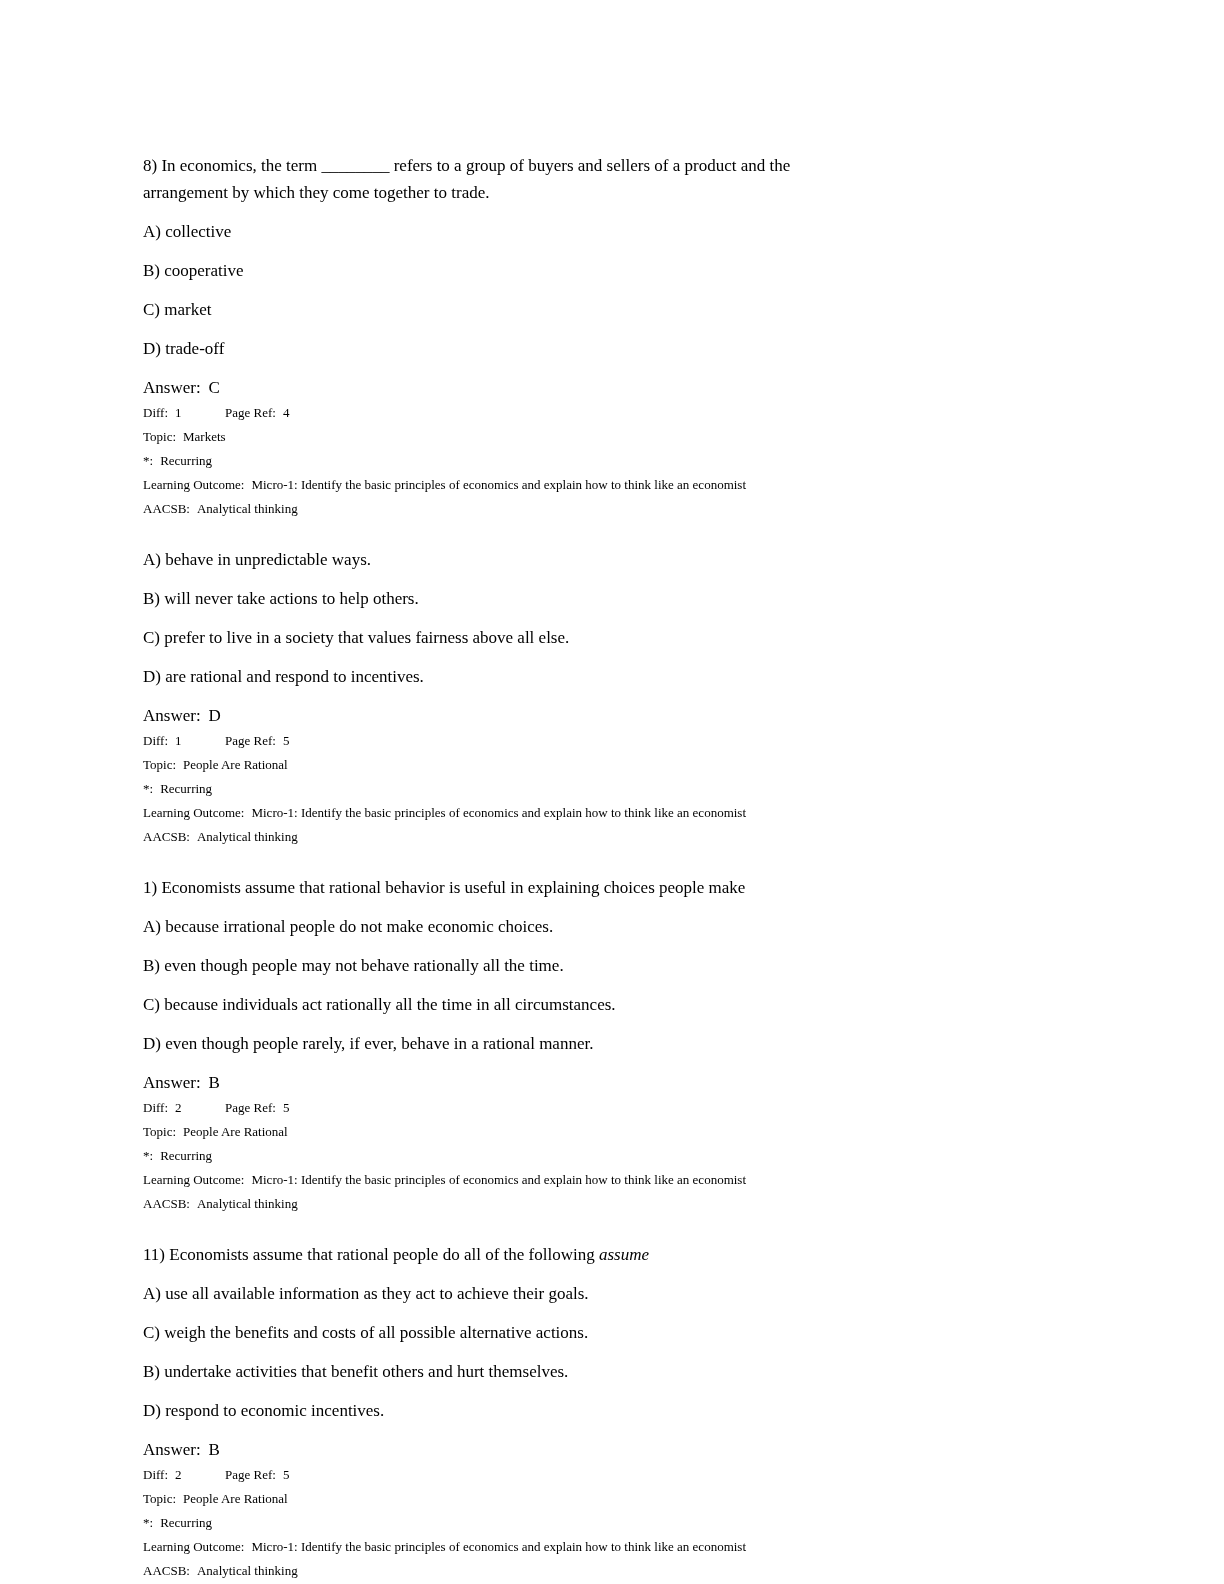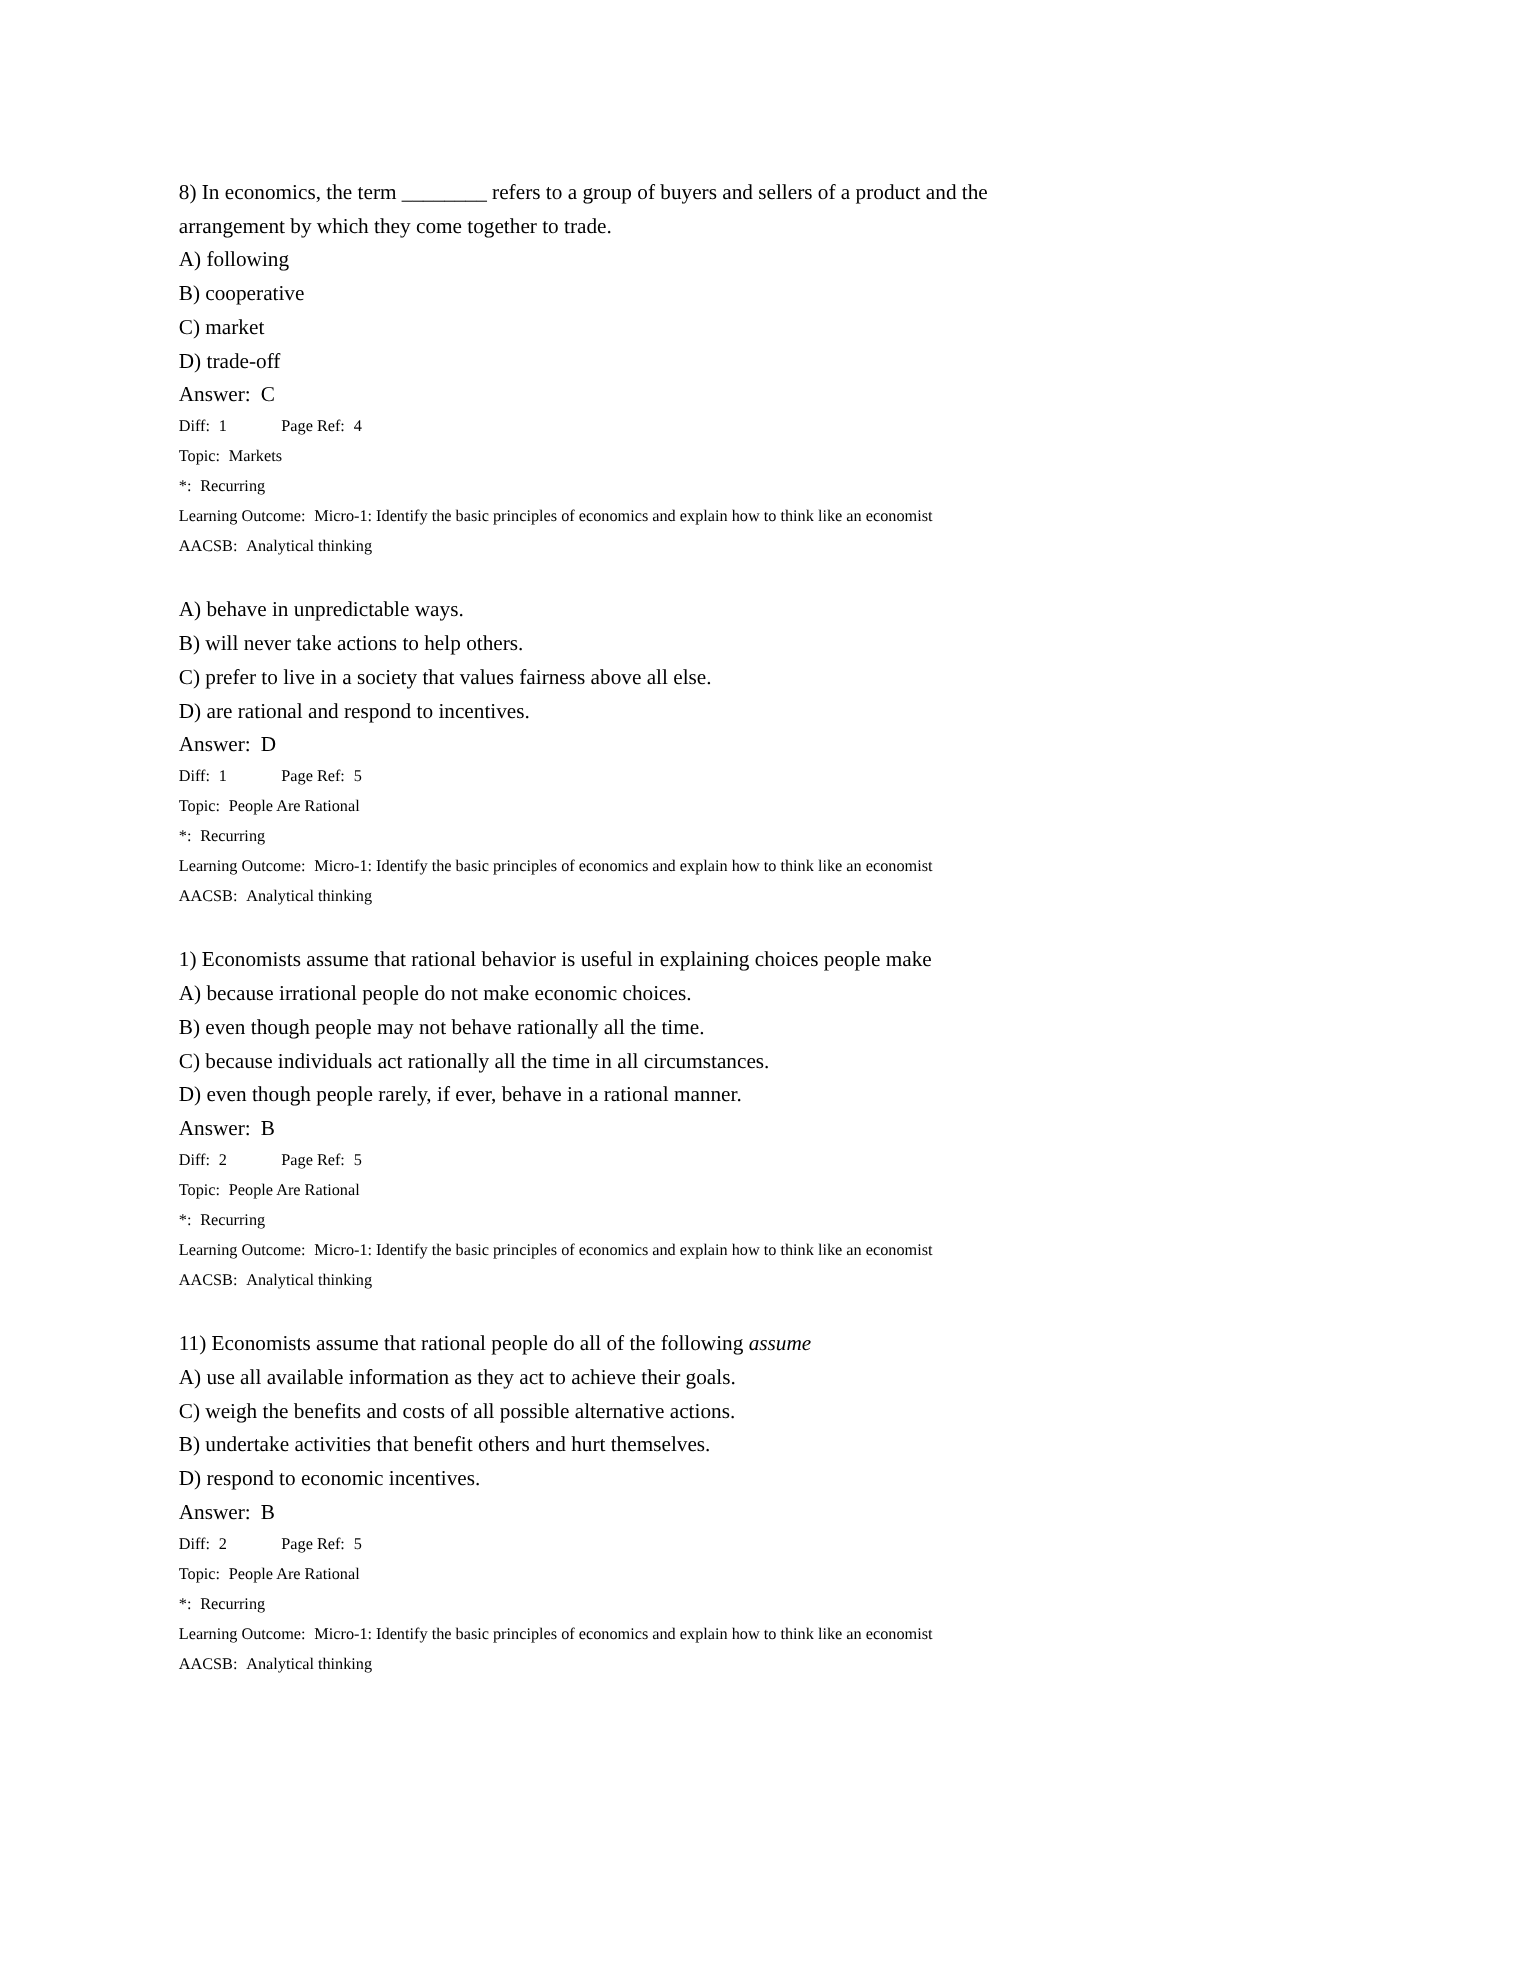--- a/index.html
+++ b/index.html
@@ -14,41 +14,42 @@
   }
   .content {
     padding: 140px 60px 0 143px;
   }
   .question { margin-bottom: 25px; }
   .stem,
   .option-line,
   .answer-line {
     font-size: 17px;
     line-height: 27px;
+    margin-top: 12px;
   }
   .stem { max-width: 730px; }
   .meta-line {
     font-size: 13px;
     line-height: 24px;
     max-width: 960px;
   }
   .answer-line .value { margin-left: 8px; }
   .meta-line .value { margin-left: 7px; }
   .diff-part { display: inline-block; min-width: 82px; }
   em.stem-italic { font-style: italic; }
 </style>
 </head>
 <body>
 
 <div class="content">
   <div id="questions-container">
   <section class="question">
     <p class="stem"><span>8) In economics, the term ________ refers to a group of buyers and sellers of a product and the arrangement by which they come together to trade.</span><em class="stem-italic"></em></p>
     <div class="options">
-          <p class="option-line">A) following</p>
+          <p class="option-line">A) collective</p>
           <p class="option-line">B) cooperative</p>
           <p class="option-line">C) market</p>
           <p class="option-line">D) trade-off</p>
         </div>
     <p class="answer-line"><span class="label">Answer:</span><span class="value">C</span></p>
     <div class="meta">
       <p class="meta-line"><span class="diff-part"><span class="label">Diff:</span><span class="value">1</span></span><span class="pageref-part"><span class="label">Page Ref:</span><span class="value">4</span></span></p>
       <p class="meta-line"><span class="label">Topic:</span><span class="value">Markets</span></p>
       <p class="meta-line"><span class="label">*:</span><span class="value">Recurring</span></p>
       <p class="meta-line"><span class="label">Learning Outcome:</span><span class="value">Micro-1: Identify the basic principles of economics and explain how to think like an economist</span></p>

